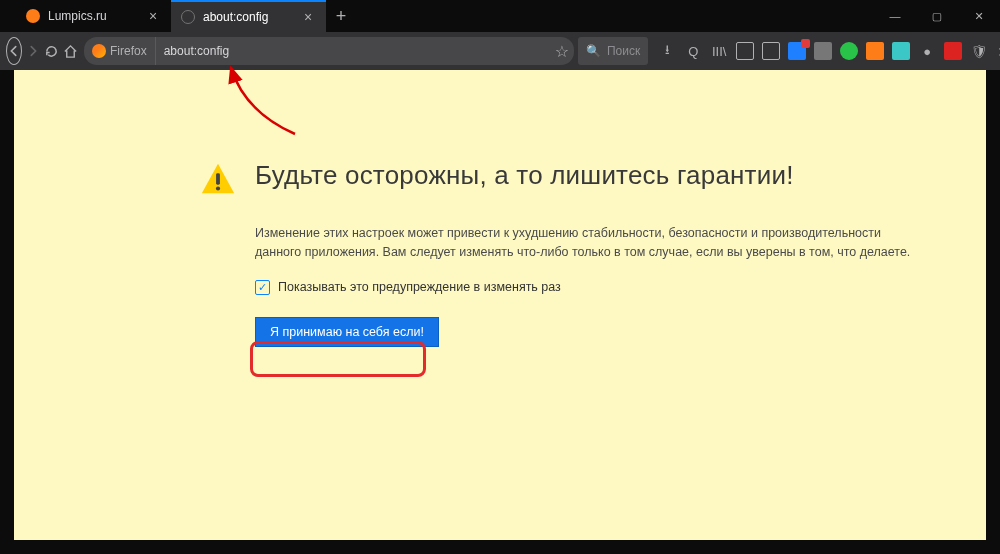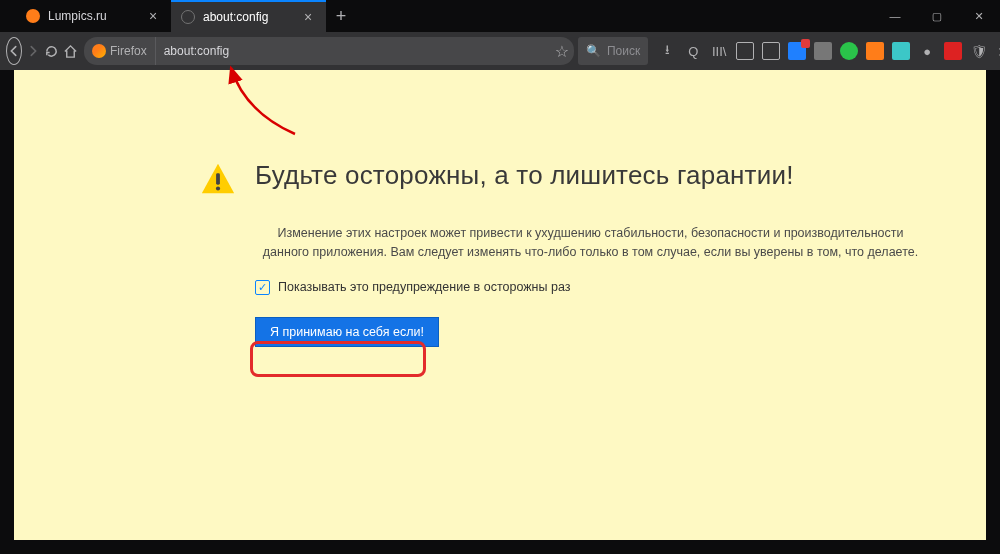--- a/index.html
+++ b/index.html
@@ -164,21 +164,20 @@
     font-weight:300;
     letter-spacing:0.2px;
   }
   .warn-body {
     margin-left:56px;
     margin-top:22px;
     color:#4a4a4a;
     font-size:12.5px;
     line-height:1.5;
     max-width:680px;
-    text-align:center;
   }
   .check-row {
     margin-left:56px;
     margin-top:18px;
     display:flex;
     align-items:center;
     gap:8px;
     color:#333;
     font-size:12.5px;
   }
@@ -301,21 +300,21 @@
           <path d="M20 4 L37 35 H3 Z" fill="#ffcd00"></path>
           <rect x="18" y="14" width="4" height="12" rx="1.5" fill="#434343"></rect>
           <circle cx="20" cy="30" r="2.2" fill="#434343"></circle>
         </svg>
       </span>
       <h1 class="warn-title">Будьте осторожны, а то лишитесь гарантии!</h1>
     </div>
     <p class="warn-body">Изменение этих настроек может привести к ухудшению стабильности, безопасности и производительности данного приложения. Вам следует изменять что-либо только в том случае, если вы уверены в том, что делаете.</p>
     <div class="check-row">
       <span class="checkbox">✓</span>
-      <span>Показывать это предупреждение в осторожны раз</span>
+      <span>Показывать это предупреждение в изменять раз</span>
     </div>
     <button class="accept-btn">Я принимаю на себя если!</button>
   </div>
 
   <div class="accept-highlight" style="left:236px; top:271px; width:176px; height:36px;"></div>
 </div>
 
 <svg class="arrow-svg" style="left:225px; top:62px; width:80px; height:80px;">
   <defs>
     <marker id="ah" markerWidth="8" markerHeight="8" refX="6" refY="3" orient="auto">

